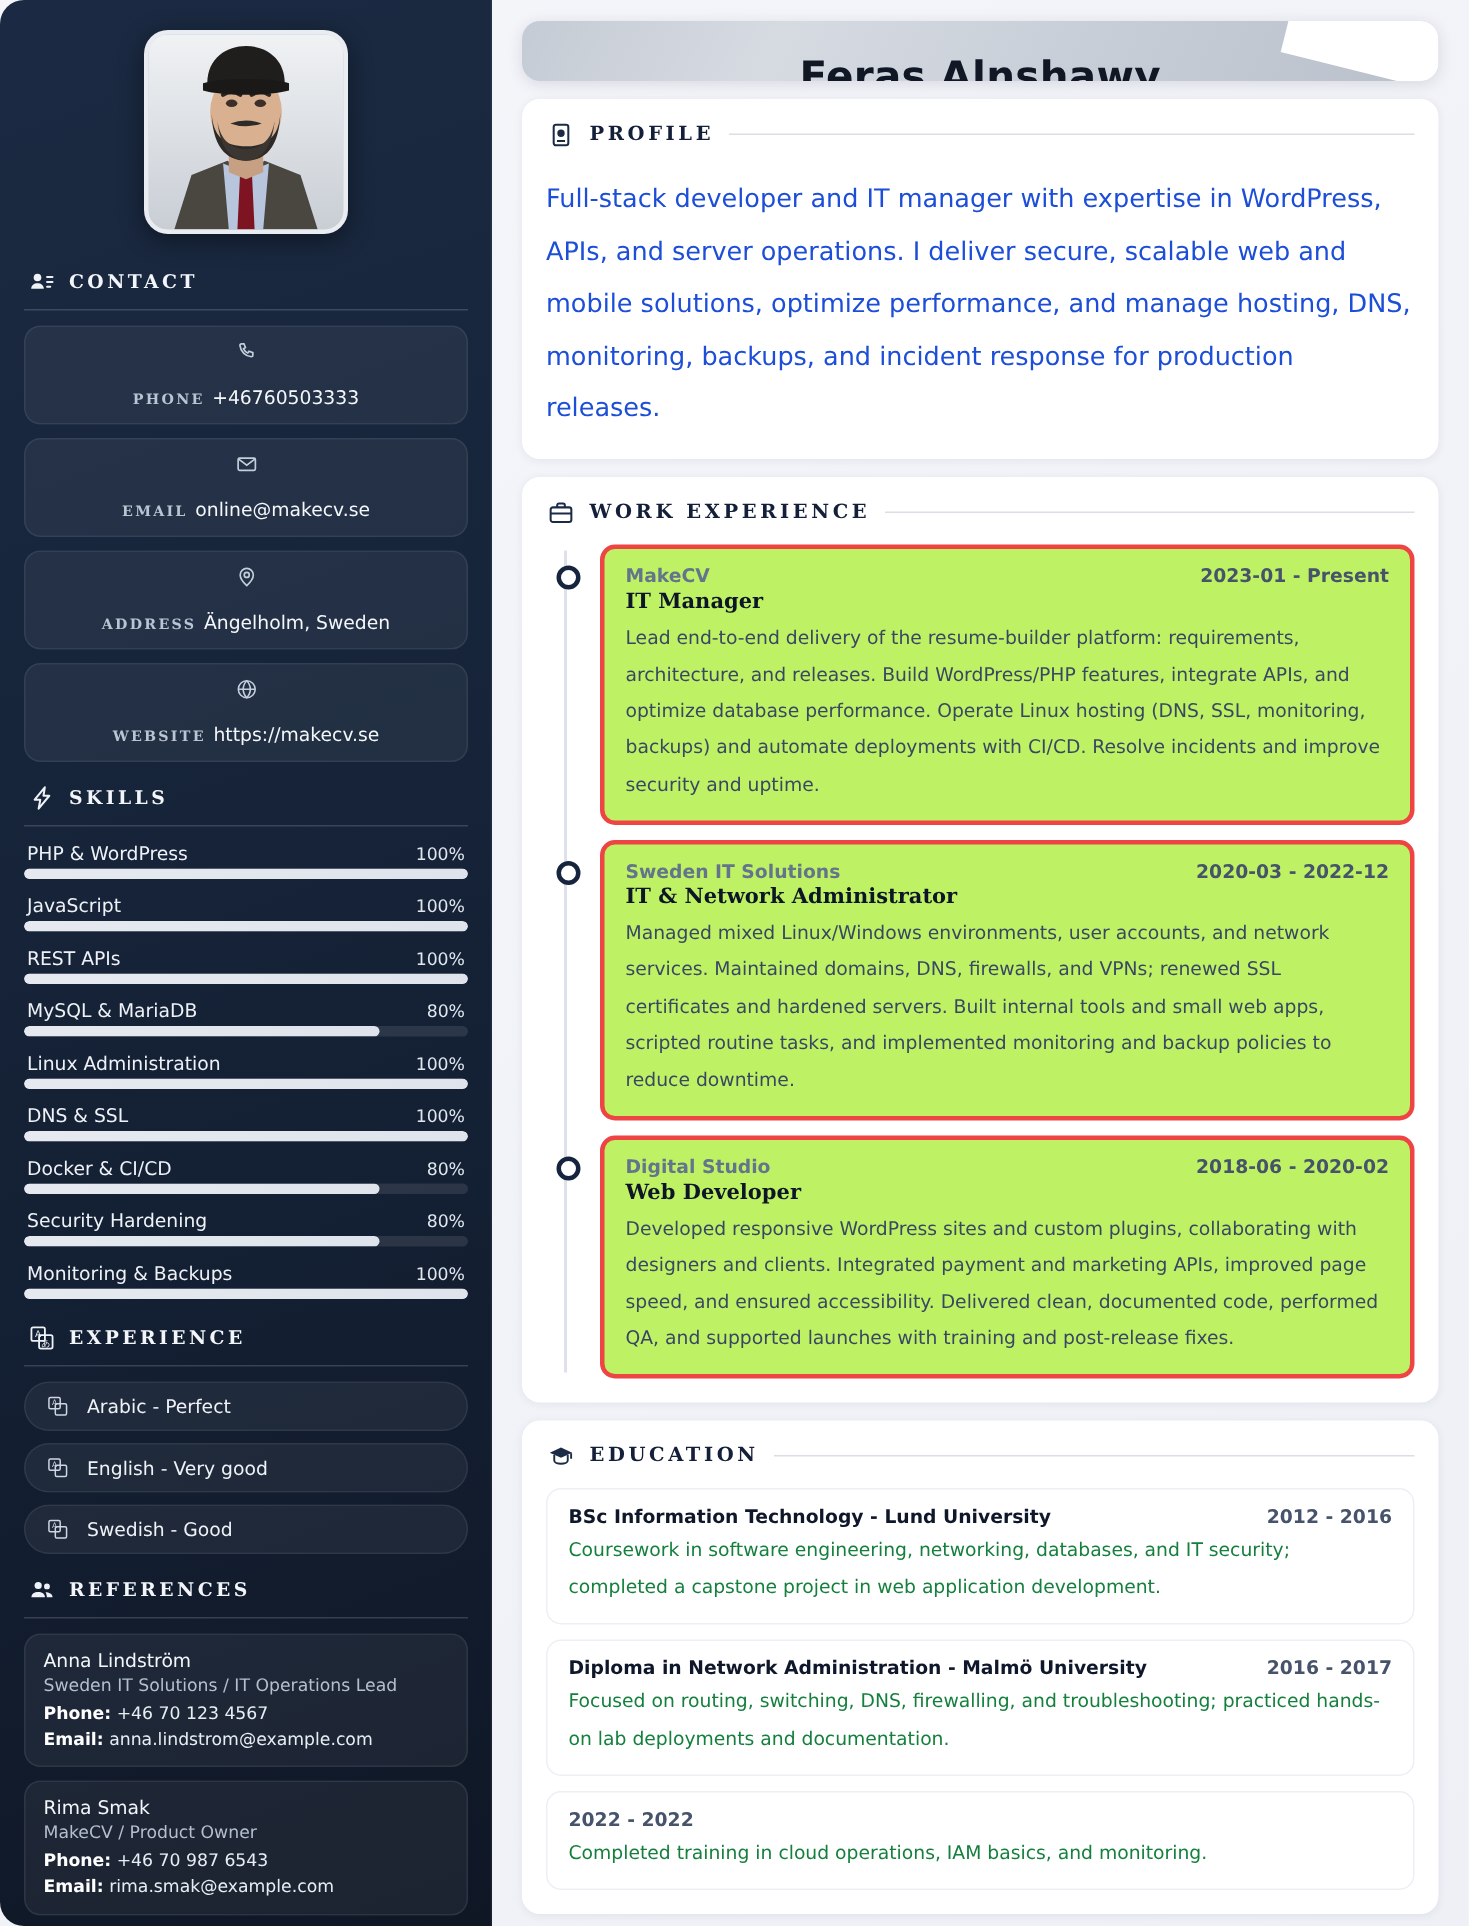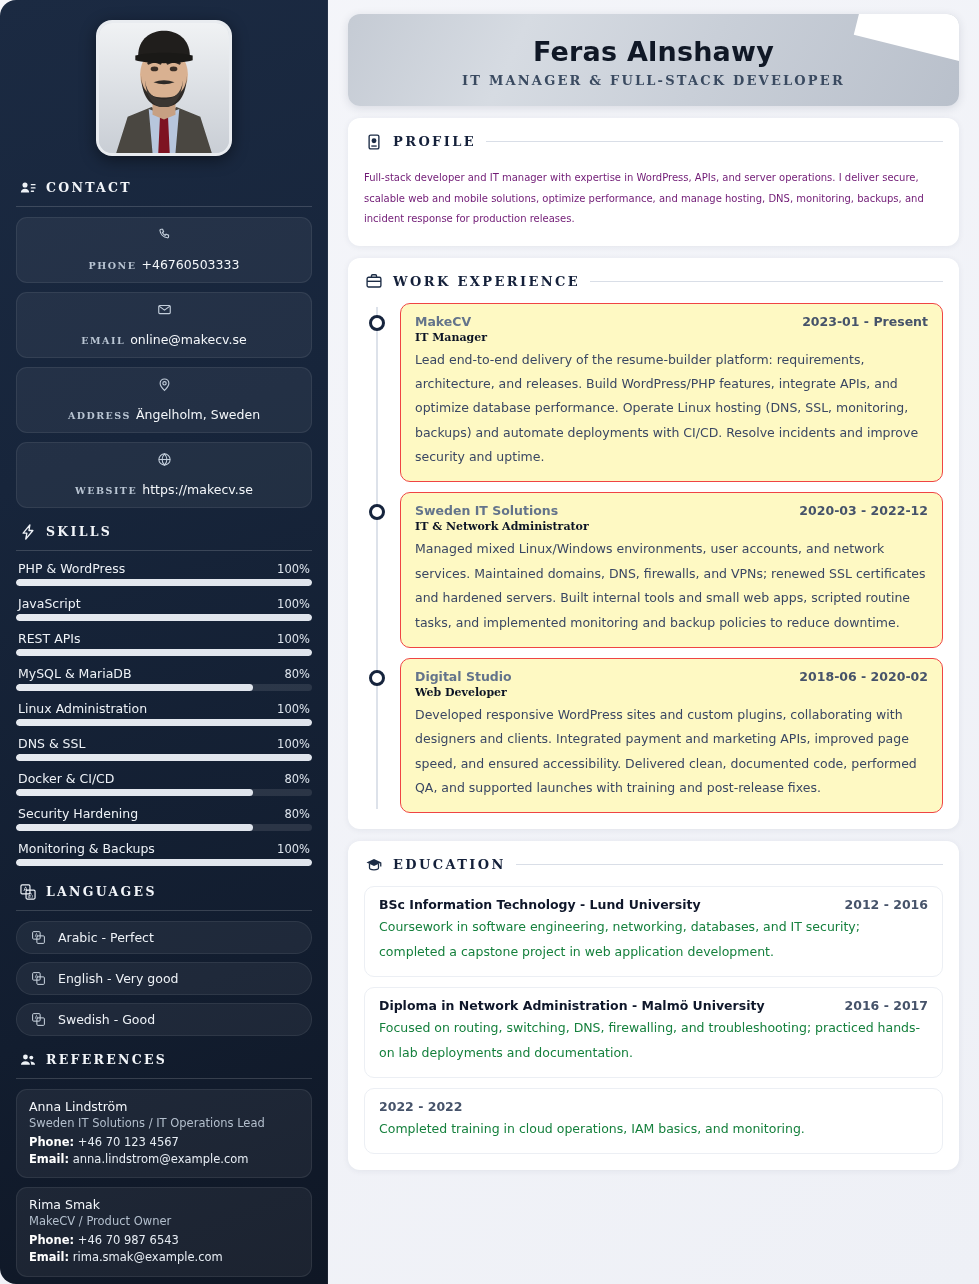--- a/index.html
+++ b/index.html
@@ -244,45 +244,45 @@
     font-family: "DejaVu Serif", "Liberation Serif", serif;
     white-space: nowrap;
   }
   .sec-line {
     flex: 1;
     height: 1px;
     background: #d9dee7;
   }
 
   .profile-text {
-    font-size: 10px;
+    font-size: 17px;
     line-height: 2.05;
-    color: #701a75;
+    color: #1d4ed8;
     margin-top: 17px;
   }
 
   
   .timeline {
     position: relative;
     padding-left: 36px;
   }
   .timeline::before {
     content: "";
     position: absolute;
     left: 12px; top: 4px; bottom: 4px;
     width: 2px;
     background: #dde2ea;
   }
   .tl-item {
     position: relative;
-    border: 1px solid #ef4444;
+    border: 3px solid #ef4444;
     border-radius: 10px;
     padding: 10px 14px 12px 14px;
     margin-bottom: 10px;
-    background: #fef9c3;
+    background: #bef264;
   }
   .tl-item:last-child { margin-bottom: 0; }
   .tl-dot {
     position: absolute;
     left: -32px; top: 11px;
     width: 16px; height: 16px;
     border-radius: 50%;
     background: #ffffff;
     border: 3px solid #16243d;
   }
@@ -297,21 +297,21 @@
     font-weight: 700;
     color: #64748b;
   }
   .tl-date {
     font-size: 12.5px;
     font-weight: 700;
     color: #46536a;
     white-space: nowrap;
   }
   .tl-role {
-    font-size: 11px;
+    font-size: 14px;
     font-weight: 700;
     color: #0d1526;
     margin: 2px 0 4px 0;
     font-family: "DejaVu Serif", "Liberation Serif", serif;
   }
   .tl-desc {
     font-size: 12.5px;
     line-height: 1.95;
     color: #3a4763;
   }
@@ -552,21 +552,21 @@
     <div class="lang-block">
       <div class="side-head">
         <span class="sh-icon">
           <svg viewBox="0 0 24 24" fill="none" stroke="currentColor" stroke-width="1.6">
               <rect x="2.6" y="2.6" width="12" height="12" rx="1.6"></rect>
               <rect x="9.4" y="9.4" width="12" height="12" rx="1.6"></rect>
               <text x="8.6" y="11" font-size="8" fill="currentColor" stroke="none" text-anchor="middle" font-family="DejaVu Sans">A</text>
               <text x="15.4" y="19" font-size="8" fill="currentColor" stroke="none" text-anchor="middle" font-family="DejaVu Sans">あ</text>
             </svg>
         </span>
-        <span class="sh-label">LANGUAGES</span>
+        <span class="sh-label">EXPERIENCE</span>
       </div>
       <div class="side-rule"></div>
 
       <div class="lang-card">
         <span class="li">
           <svg viewBox="0 0 24 24" fill="none" stroke="currentColor" stroke-width="1.6">
               <rect x="2.6" y="2.6" width="12" height="12" rx="1.6"></rect>
               <rect x="9.4" y="9.4" width="12" height="12" rx="1.6"></rect>
               <text x="8.6" y="11" font-size="8" fill="currentColor" stroke="none" text-anchor="middle" font-family="DejaVu Sans">A</text>
             </svg>

